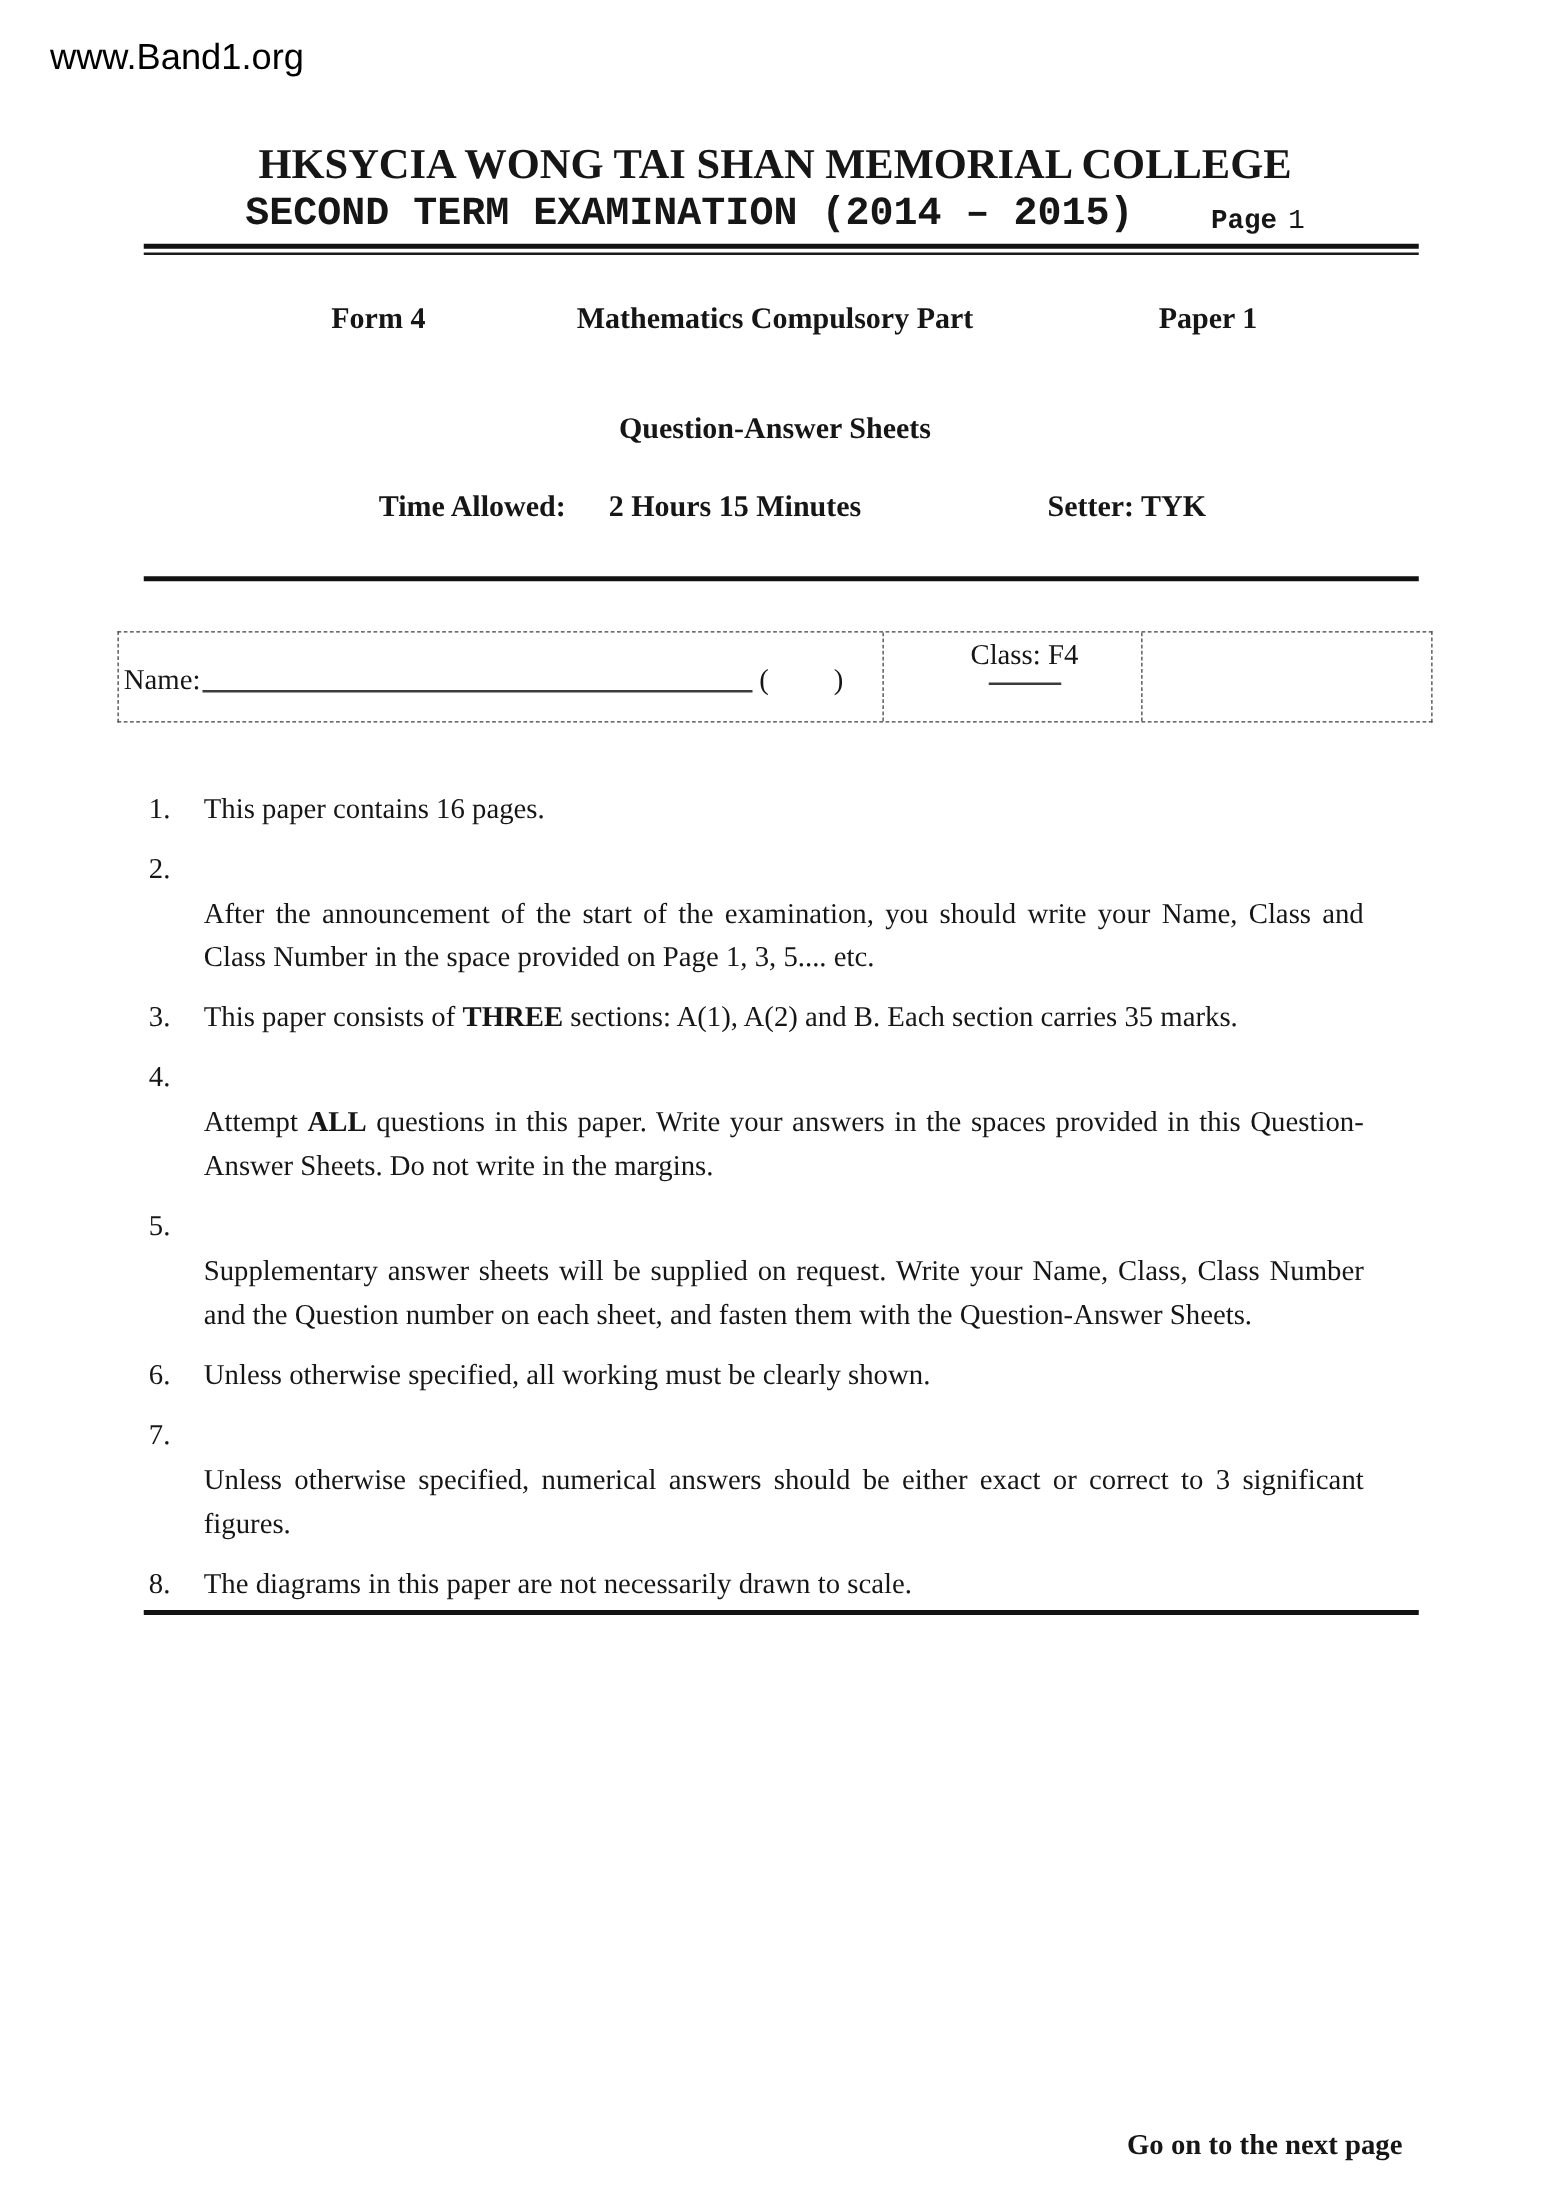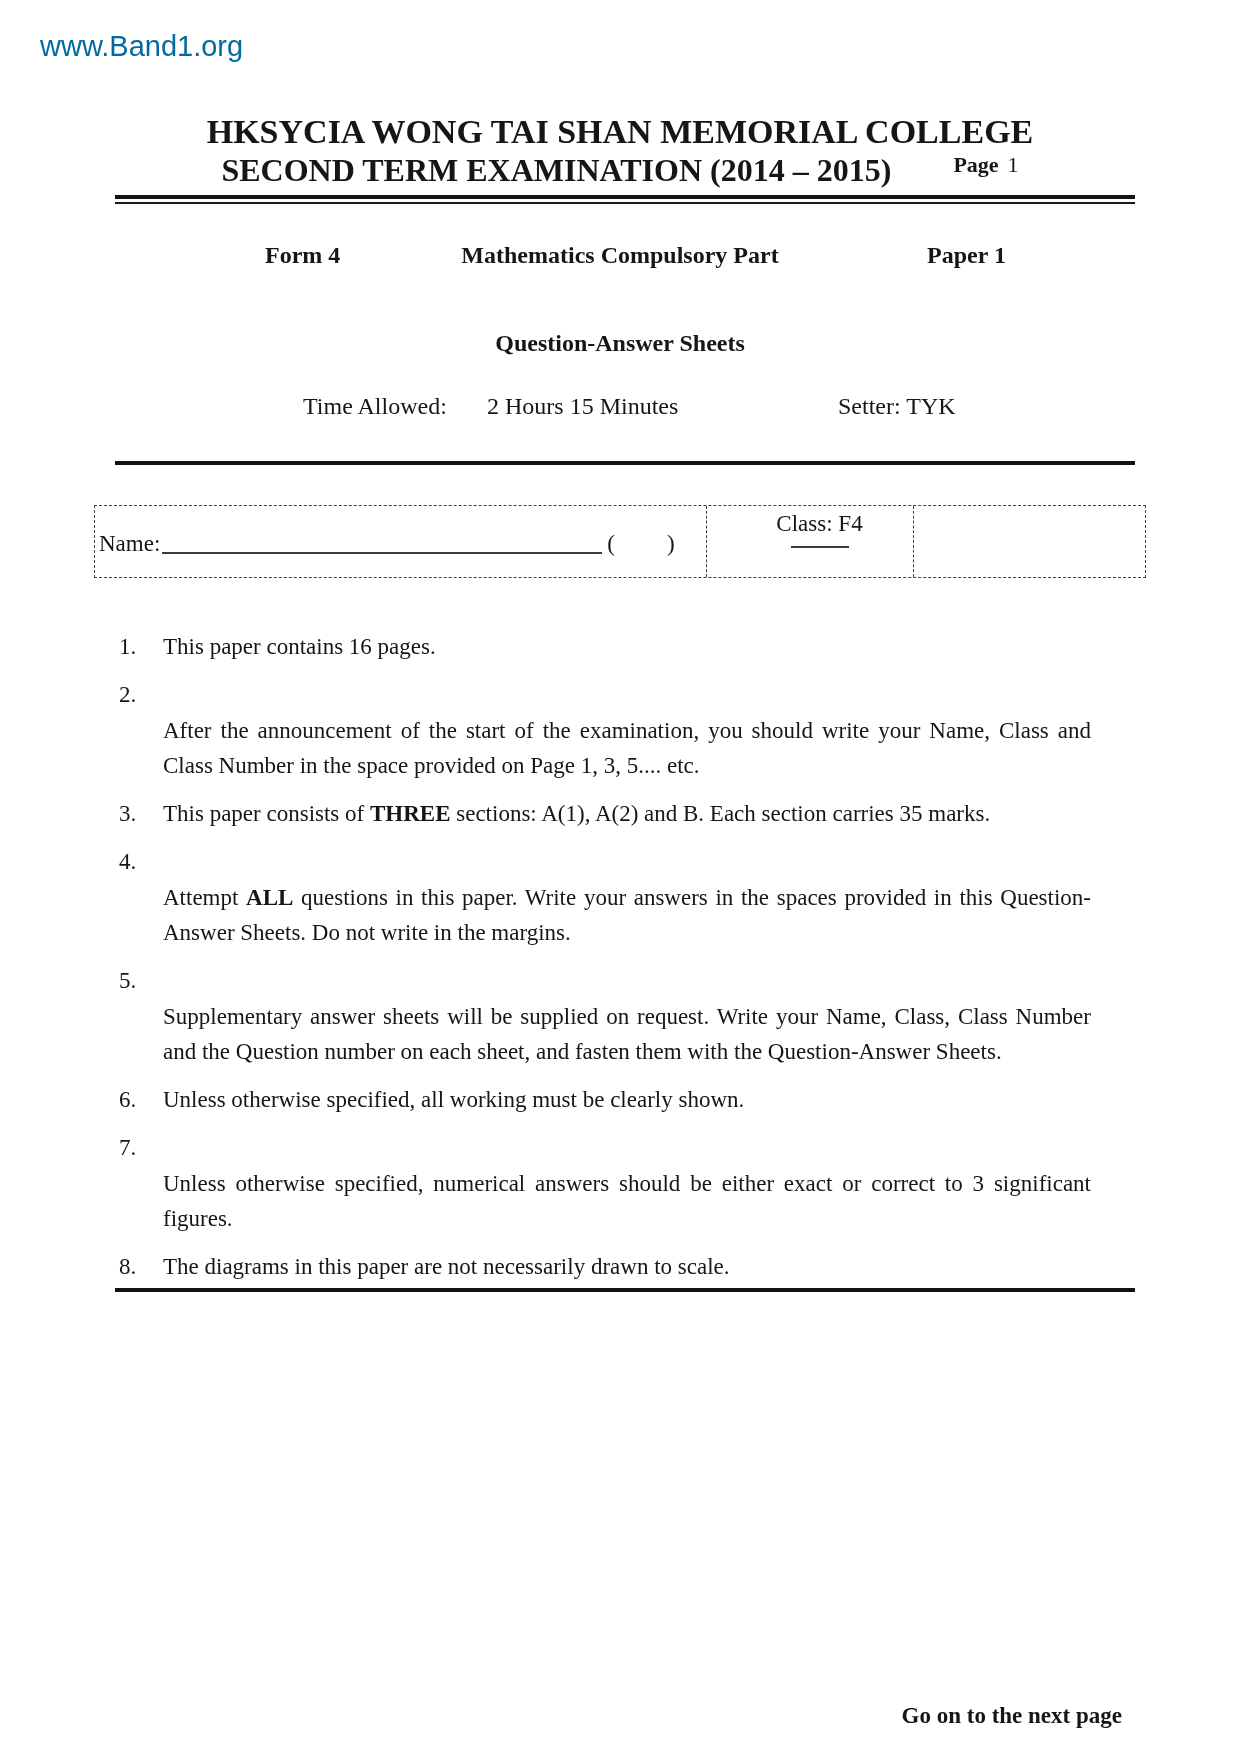--- a/index.html
+++ b/index.html
@@ -7,47 +7,47 @@
     position:relative;
     width:1240px;height:1754px;
     background:#ffffff;
     font-family:"Liberation Serif", serif;
     color:#161616;
     overflow:hidden;
   }
   .watermark{
     position:absolute;left:40px;top:30px;
     font-family:"Liberation Sans", sans-serif;
-    font-size:29px;color:#0369a1;letter-spacing:0px;
+    font-size:29px;color:#000000;letter-spacing:0px;
   }
   .title1{
     position:absolute;left:0;top:113px;width:1240px;
     text-align:center;font-weight:bold;font-size:34px;
   }
   .title2row{
     position:absolute;left:0;top:152px;width:1240px;
-    display:flex;justify-content:center;align-items:flex-start;
-    font-weight:bold;font-size:32px;white-space:nowrap;
+    display:flex;justify-content:center;align-items:flex-end;
+    font-weight:bold;font-size:32px;white-space:nowrap;font-family:Liberation Mono, monospace;
   }
   .page-gap{display:inline-block;width:62px;}
   .page-label{font-size:22px;font-weight:bold;}
   .page-number{font-size:22px;font-weight:normal;margin-left:9px;}
   .divider-double{
     position:absolute;left:115px;width:1020px;top:195px;
     height:3px;border-top:4px solid #121212;border-bottom:2px solid #1a1a1a;
   }
   .row-form{position:absolute;left:0;top:242px;width:1240px;height:30px;font-weight:bold;font-size:24px;}
   .form-label{position:absolute;left:265px;}
   .subject-label{position:absolute;left:0;width:1240px;text-align:center;}
   .paper-label{position:absolute;left:927px;}
   .qas{
     position:absolute;left:0;top:318px;width:1240px;text-align:center;
     font-weight:bold;font-size:24px;margin-top:12px;
   }
-  .row-time{position:absolute;left:0;top:393px;width:1240px;height:30px;font-weight:normal;font-size:24px;}
+  .row-time{position:absolute;left:0;top:393px;width:1240px;height:30px;font-weight:bold;font-size:24px;}
   .time-label{position:absolute;left:303px;}
   .time-value{position:absolute;left:487px;}
   .setter-label{position:absolute;left:838px;}
   .divider-single{
     position:absolute;left:115px;width:1020px;top:461px;
     height:4px;background:#121212;
   }
   .infobox{
     position:absolute;left:94px;top:505px;width:1052px;height:73px;
     box-sizing:border-box;border:1px dashed #3f3f3f;

